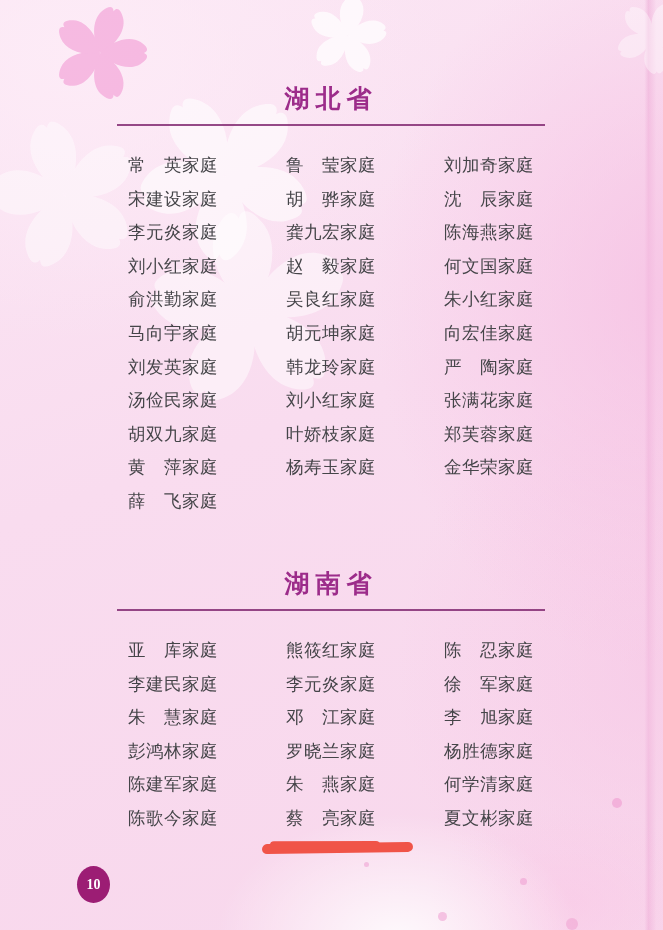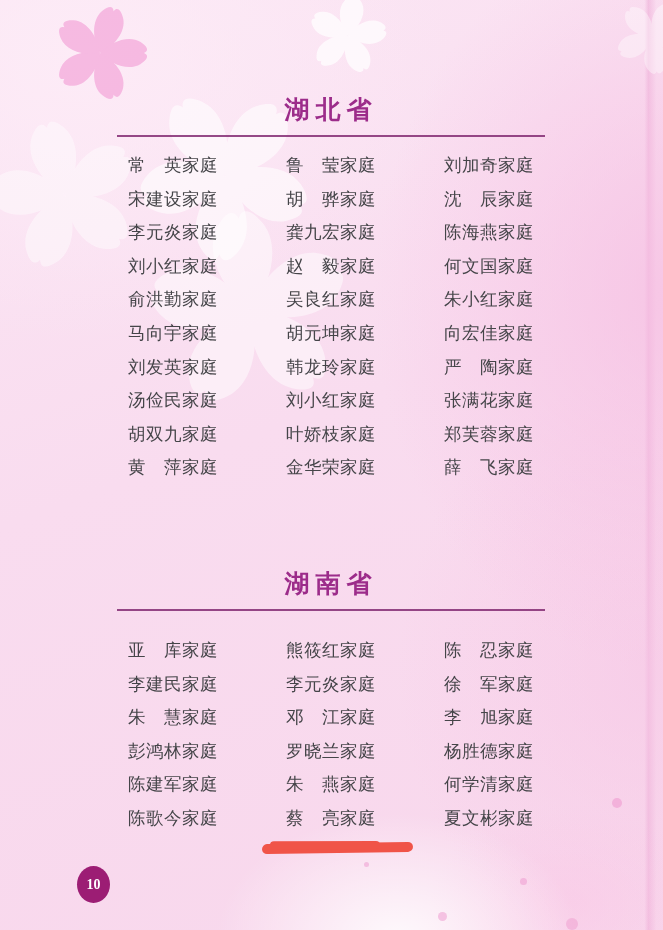--- a/index.html
+++ b/index.html
@@ -90,21 +90,21 @@
   <svg class="flower" style="left:608px;top:-8px" width="90" height="90" viewBox="-55 -55 110 110">
     <use href="#sakura" fill="#ffffff" opacity="0.4" transform="rotate(30) scale(1.05)"></use>
   </svg>
 
   <div class="dot" style="left:612px;top:798px;width:10px;height:10px;background:rgba(238,150,205,.55)"></div>
   <div class="dot" style="left:520px;top:878px;width:7px;height:7px;background:rgba(238,150,205,.5)"></div>
   <div class="dot" style="left:566px;top:918px;width:12px;height:12px;background:rgba(238,150,205,.45)"></div>
   <div class="dot" style="left:438px;top:912px;width:9px;height:9px;background:rgba(238,150,205,.5)"></div>
   <div class="dot" style="left:364px;top:862px;width:5px;height:5px;background:rgba(238,150,205,.5)"></div>
 
-  <div class="section" style="top:93px">
+  <div class="section" style="top:82px">
     <h2 class="section-title">湖北省</h2>
     <div class="rule"></div>
   </div>
   <div class="name-grid" style="top:149px">
       <div class="name-cell">常　英家庭</div>
       <div class="name-cell">鲁　莹家庭</div>
       <div class="name-cell">刘加奇家庭</div>
       <div class="name-cell">宋建设家庭</div>
       <div class="name-cell">胡　骅家庭</div>
       <div class="name-cell">沈　辰家庭</div>
@@ -123,20 +123,21 @@
       <div class="name-cell">刘发英家庭</div>
       <div class="name-cell">韩龙玲家庭</div>
       <div class="name-cell">严　陶家庭</div>
       <div class="name-cell">汤俭民家庭</div>
       <div class="name-cell">刘小红家庭</div>
       <div class="name-cell">张满花家庭</div>
       <div class="name-cell">胡双九家庭</div>
       <div class="name-cell">叶娇枝家庭</div>
       <div class="name-cell">郑芙蓉家庭</div>
       <div class="name-cell">黄　萍家庭</div>
+      <div class="name-cell">杨寿玉家庭</div>
       <div class="name-cell">金华荣家庭</div>
       <div class="name-cell">薛　飞家庭</div>
     </div>
 
   <div class="section" style="top:567px">
     <h2 class="section-title">湖南省</h2>
     <div class="rule"></div>
   </div>
   <div class="name-grid" style="top:634px">
       <div class="name-cell">亚　库家庭</div>

